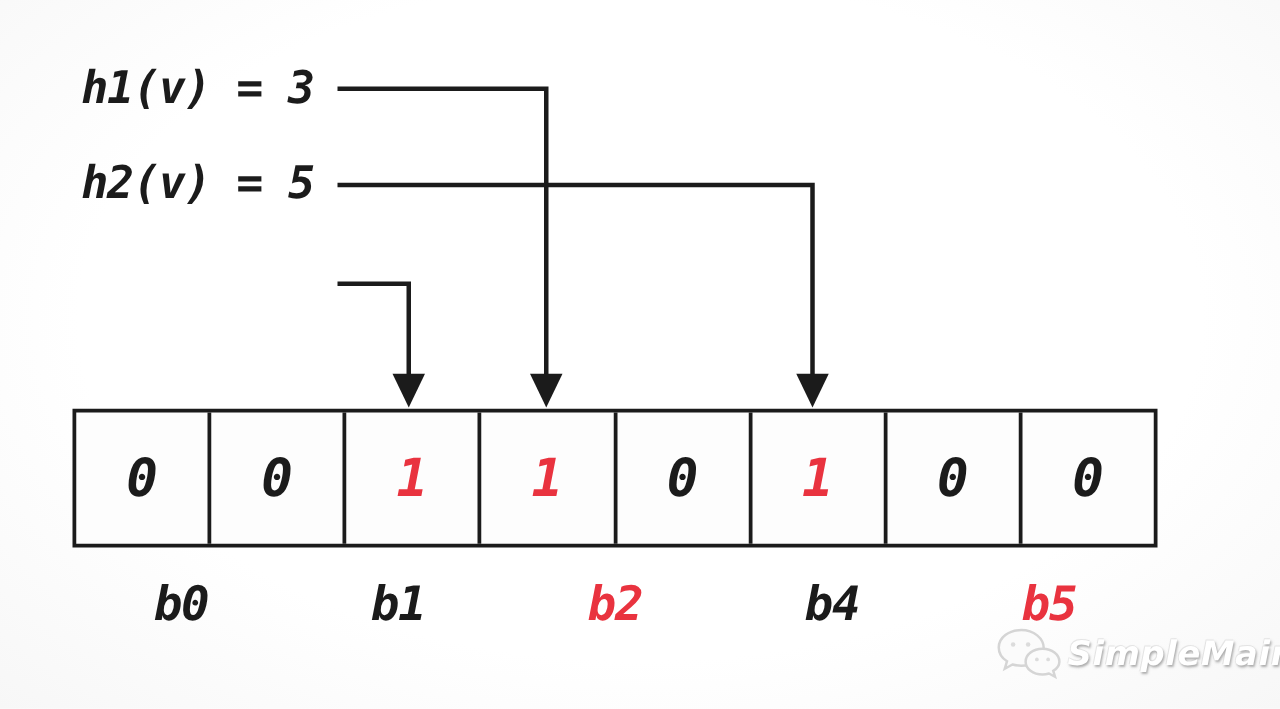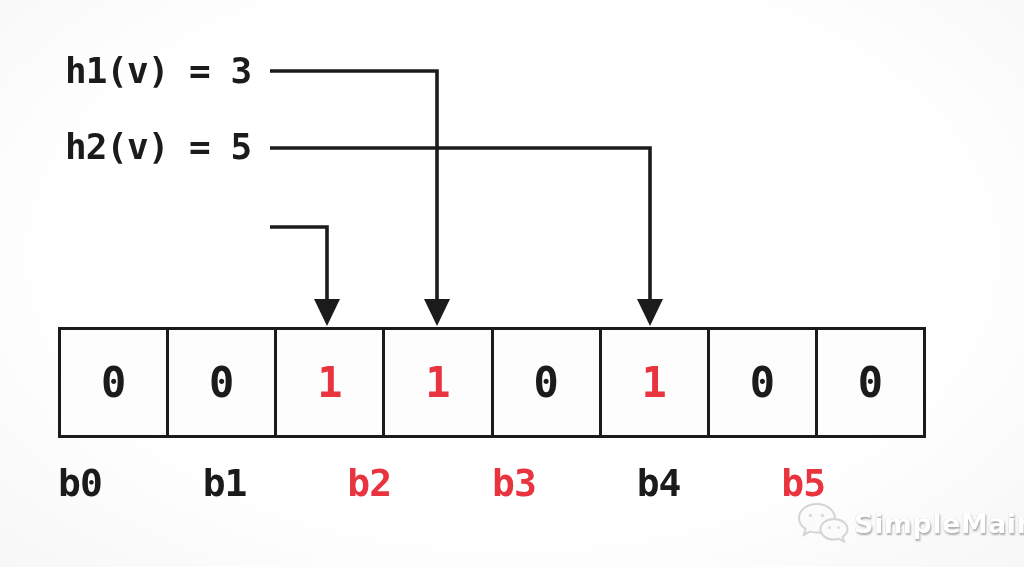--- a/index.html
+++ b/index.html
@@ -7,20 +7,21 @@
     font-family: "DejaVu Sans Mono", monospace;
     background: #ffffff;
   }
   .canvas {
     position: relative;
     width: 1024px;
     height: 567px;
     overflow: hidden;
     background: radial-gradient(ellipse at 50% 45%, #ffffff 62%, #f7f7f7 100%);
     color: #1b1b1b;
+    font-style: italic;
   }
 
   
   .hash-label {
     position: absolute;
     left: 65px;
     font-size: 36px;
     line-height: 38px;
     font-weight: bold;
     letter-spacing: -1px;
@@ -71,20 +72,21 @@
   
   .bucket-labels {
     position: absolute;
     left: 58px;
     top: 461px;
     width: 868px;
     display: flex;
   }
   .bucket-label {
     flex: 1 1 0;
+    text-align: center;
     font-size: 38px;
     font-weight: bold;
     letter-spacing: -1px;
     color: #1b1b1b;
   }
 
   .hot { color: #e9333f; }
 
   
   .watermark {
@@ -139,21 +141,20 @@
     <div class="bit-cell">0</div>
     <div class="bit-cell hot">1</div>
     <div class="bit-cell">0</div>
     <div class="bit-cell">0</div>
   </div>
 
   <div class="bucket-labels">
     <div class="bucket-label">b0</div>
     <div class="bucket-label">b1</div>
     <div class="bucket-label hot">b2</div>
-    <div class="bucket-label hot">b3</div>
     <div class="bucket-label">b4</div>
     <div class="bucket-label hot">b5</div>
   </div>
 
   <div class="watermark">
     <span class="watermark-icon">
       <svg width="54" height="46" viewBox="0 0 54 46">
         <g fill="#fbfbfb" stroke="#d5d5d5" stroke-width="2">
           <path d="M21 4 C11 4 3 10 3 18 c0 4.5 2.6 8.5 6.6 11 l-1.8 6 6.2 -3.4 c2.2 0.6 4.5 1 7 1 10 0 18 -6 18 -14 S31 4 21 4 Z"></path>
           <path d="M38 19 c-7.6 0 -13.5 4.6 -13.5 10.3 c0 5.7 5.9 10.3 13.5 10.3 c1.8 0 3.6 -0.3 5.2 -0.8 l4.8 2.6 -1.4 -4.7 c3 -1.9 4.9 -4.6 4.9 -7.4 C51.5 23.6 45.6 19 38 19 Z"></path>

